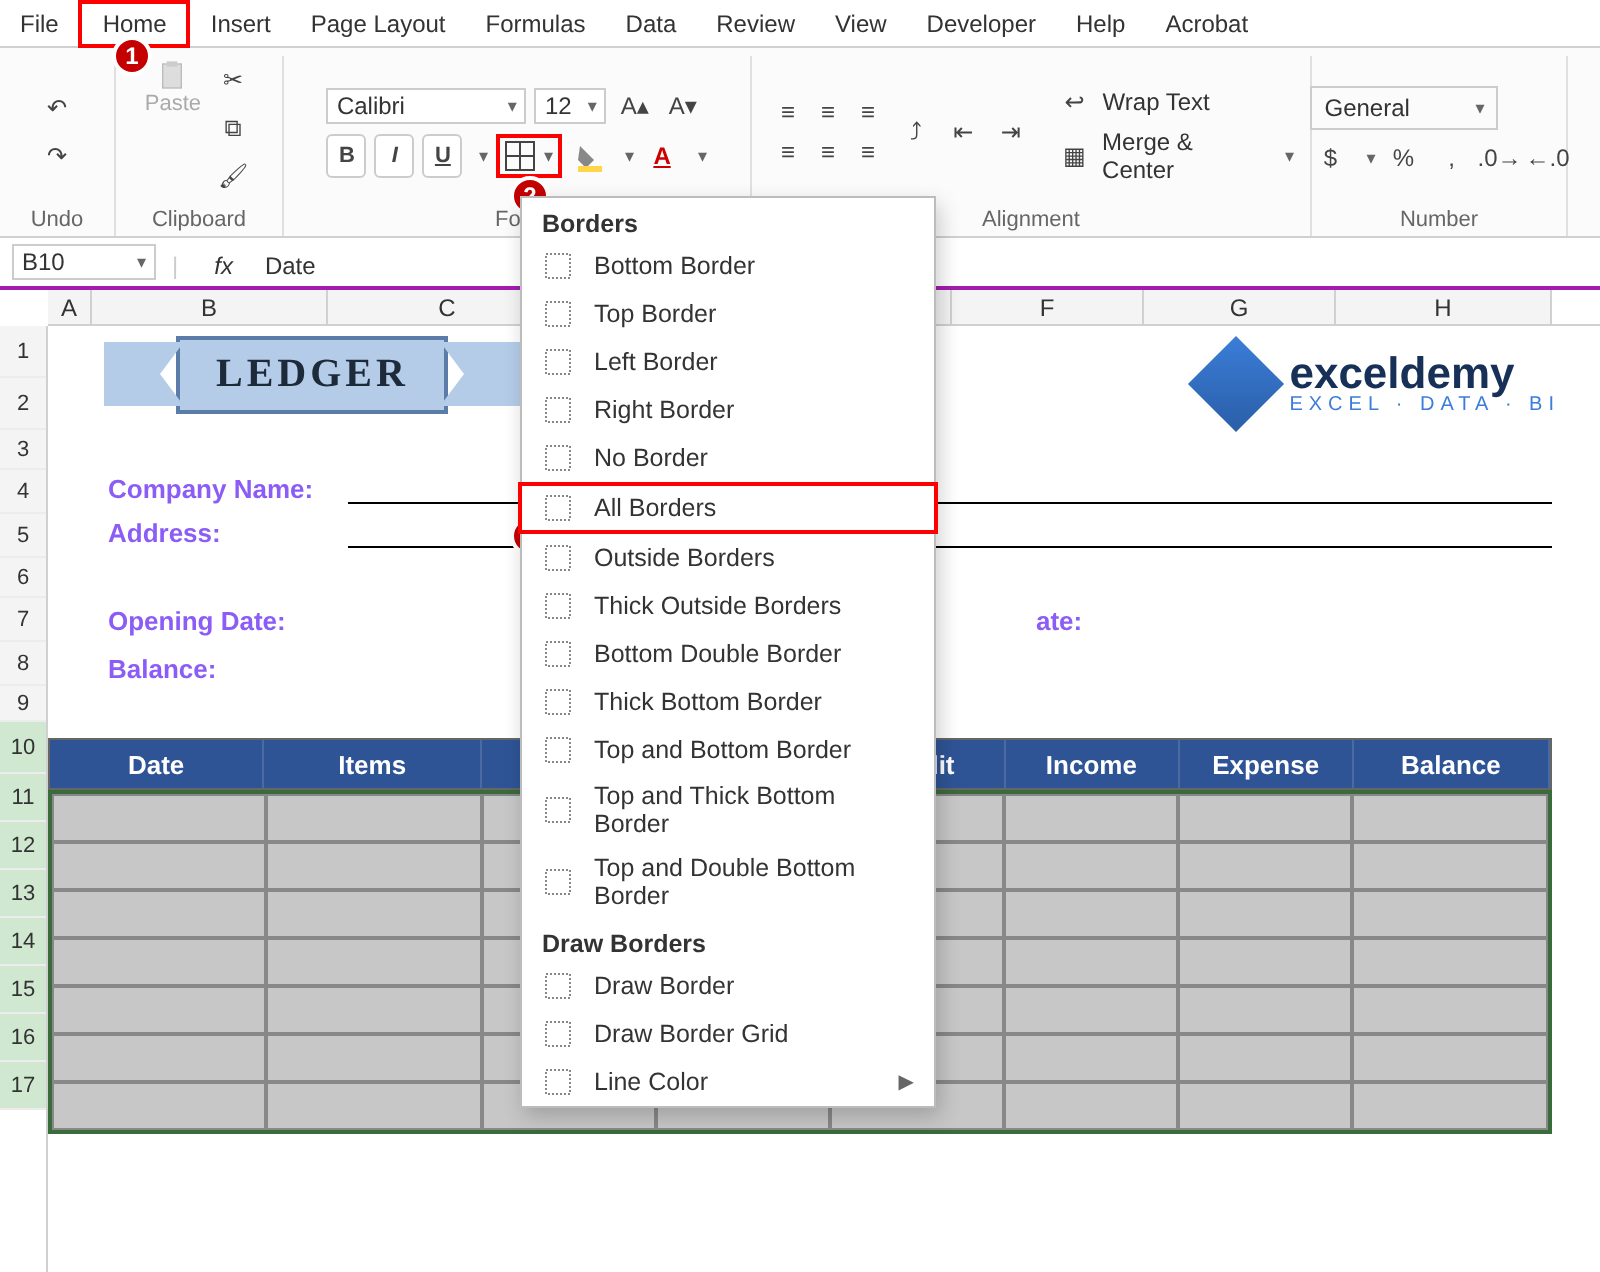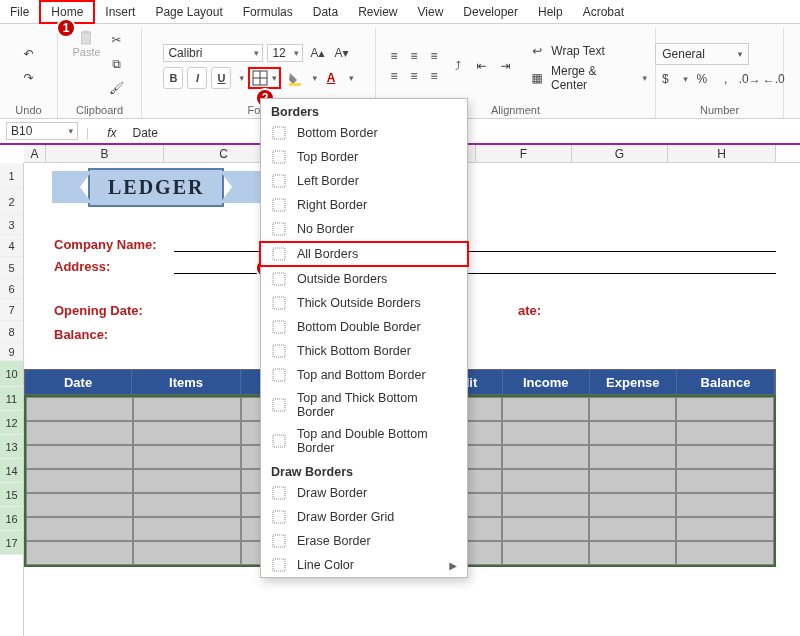--- a/index.html
+++ b/index.html
@@ -234,21 +234,21 @@
   }
   .exceldemy-sub {
     font-size: 10px;
     letter-spacing: 3px;
     color: #3b7dd8;
   }
   .field-label {
     position: absolute;
     font-weight: bold;
     font-size: 13px;
-    color: #b91c1c;
+    color: #8b5cf6;
   }
   .underline {
     position: absolute;
     border-bottom: 1px solid #000;
     height: 1px;
   }
   .table-header-row {
     position: absolute;
     display: flex;
     left: 0;
@@ -510,20 +510,27 @@
       <div class="row-h sel" style="height: 24px;">17</div>
     </div>
   <div class="cells">
 
     <div class="ledger-banner">
       <div class="ribbon-shape"></div>
       <div class="ledger-text">LEDGER</div>
       <div class="ribbon-shape right"></div>
     </div>
 
+    <div class="exceldemy">
+      <div class="exceldemy-icon"></div>
+      <div class="exceldemy-text">
+        <div class="exceldemy-main">exceldemy</div>
+        <div class="exceldemy-sub">EXCEL · DATA · BI</div>
+      </div>
+    </div>
 
     <div class="field-label" style="left:30px; top:74px;">Company Name:</div>
     <div class="underline" style="left:150px; top:88px; width:602px;"></div>
     <div class="field-label" style="left:30px; top:96px;">Address:</div>
     <div class="underline" style="left:150px; top:110px; width:602px;"></div>
 
     <div class="field-label" style="left:30px; top:140px;">Opening Date:</div>
     <div class="field-label" style="left:30px; top:164px;">Balance:</div>
     <div class="field-label" style="left:494px; top:140px;">ate:</div>
 
@@ -739,26 +746,18 @@
           </svg>
         </span>
         <span>Draw Border Grid</span>
       </div>
       <div class="item">
         <span class="mi">
           <svg viewBox="0 0 16 16">
             <rect x="2" y="2" width="12" height="12" fill="none" stroke="#888" stroke-dasharray="1,1"></rect>
           </svg>
         </span>
-        <span>Erase Border</span>
-      </div>
-      <div class="item">
-        <span class="mi">
-          <svg viewBox="0 0 16 16">
-            <rect x="2" y="2" width="12" height="12" fill="none" stroke="#888" stroke-dasharray="1,1"></rect>
-          </svg>
-        </span>
         <span>Line Color</span>
         <span class="arrow">▶</span>
       </div>
     </div>
 </div>
 <div class="badge" style="left:255px; top:258px;">3</div>
 
 </body></html>

